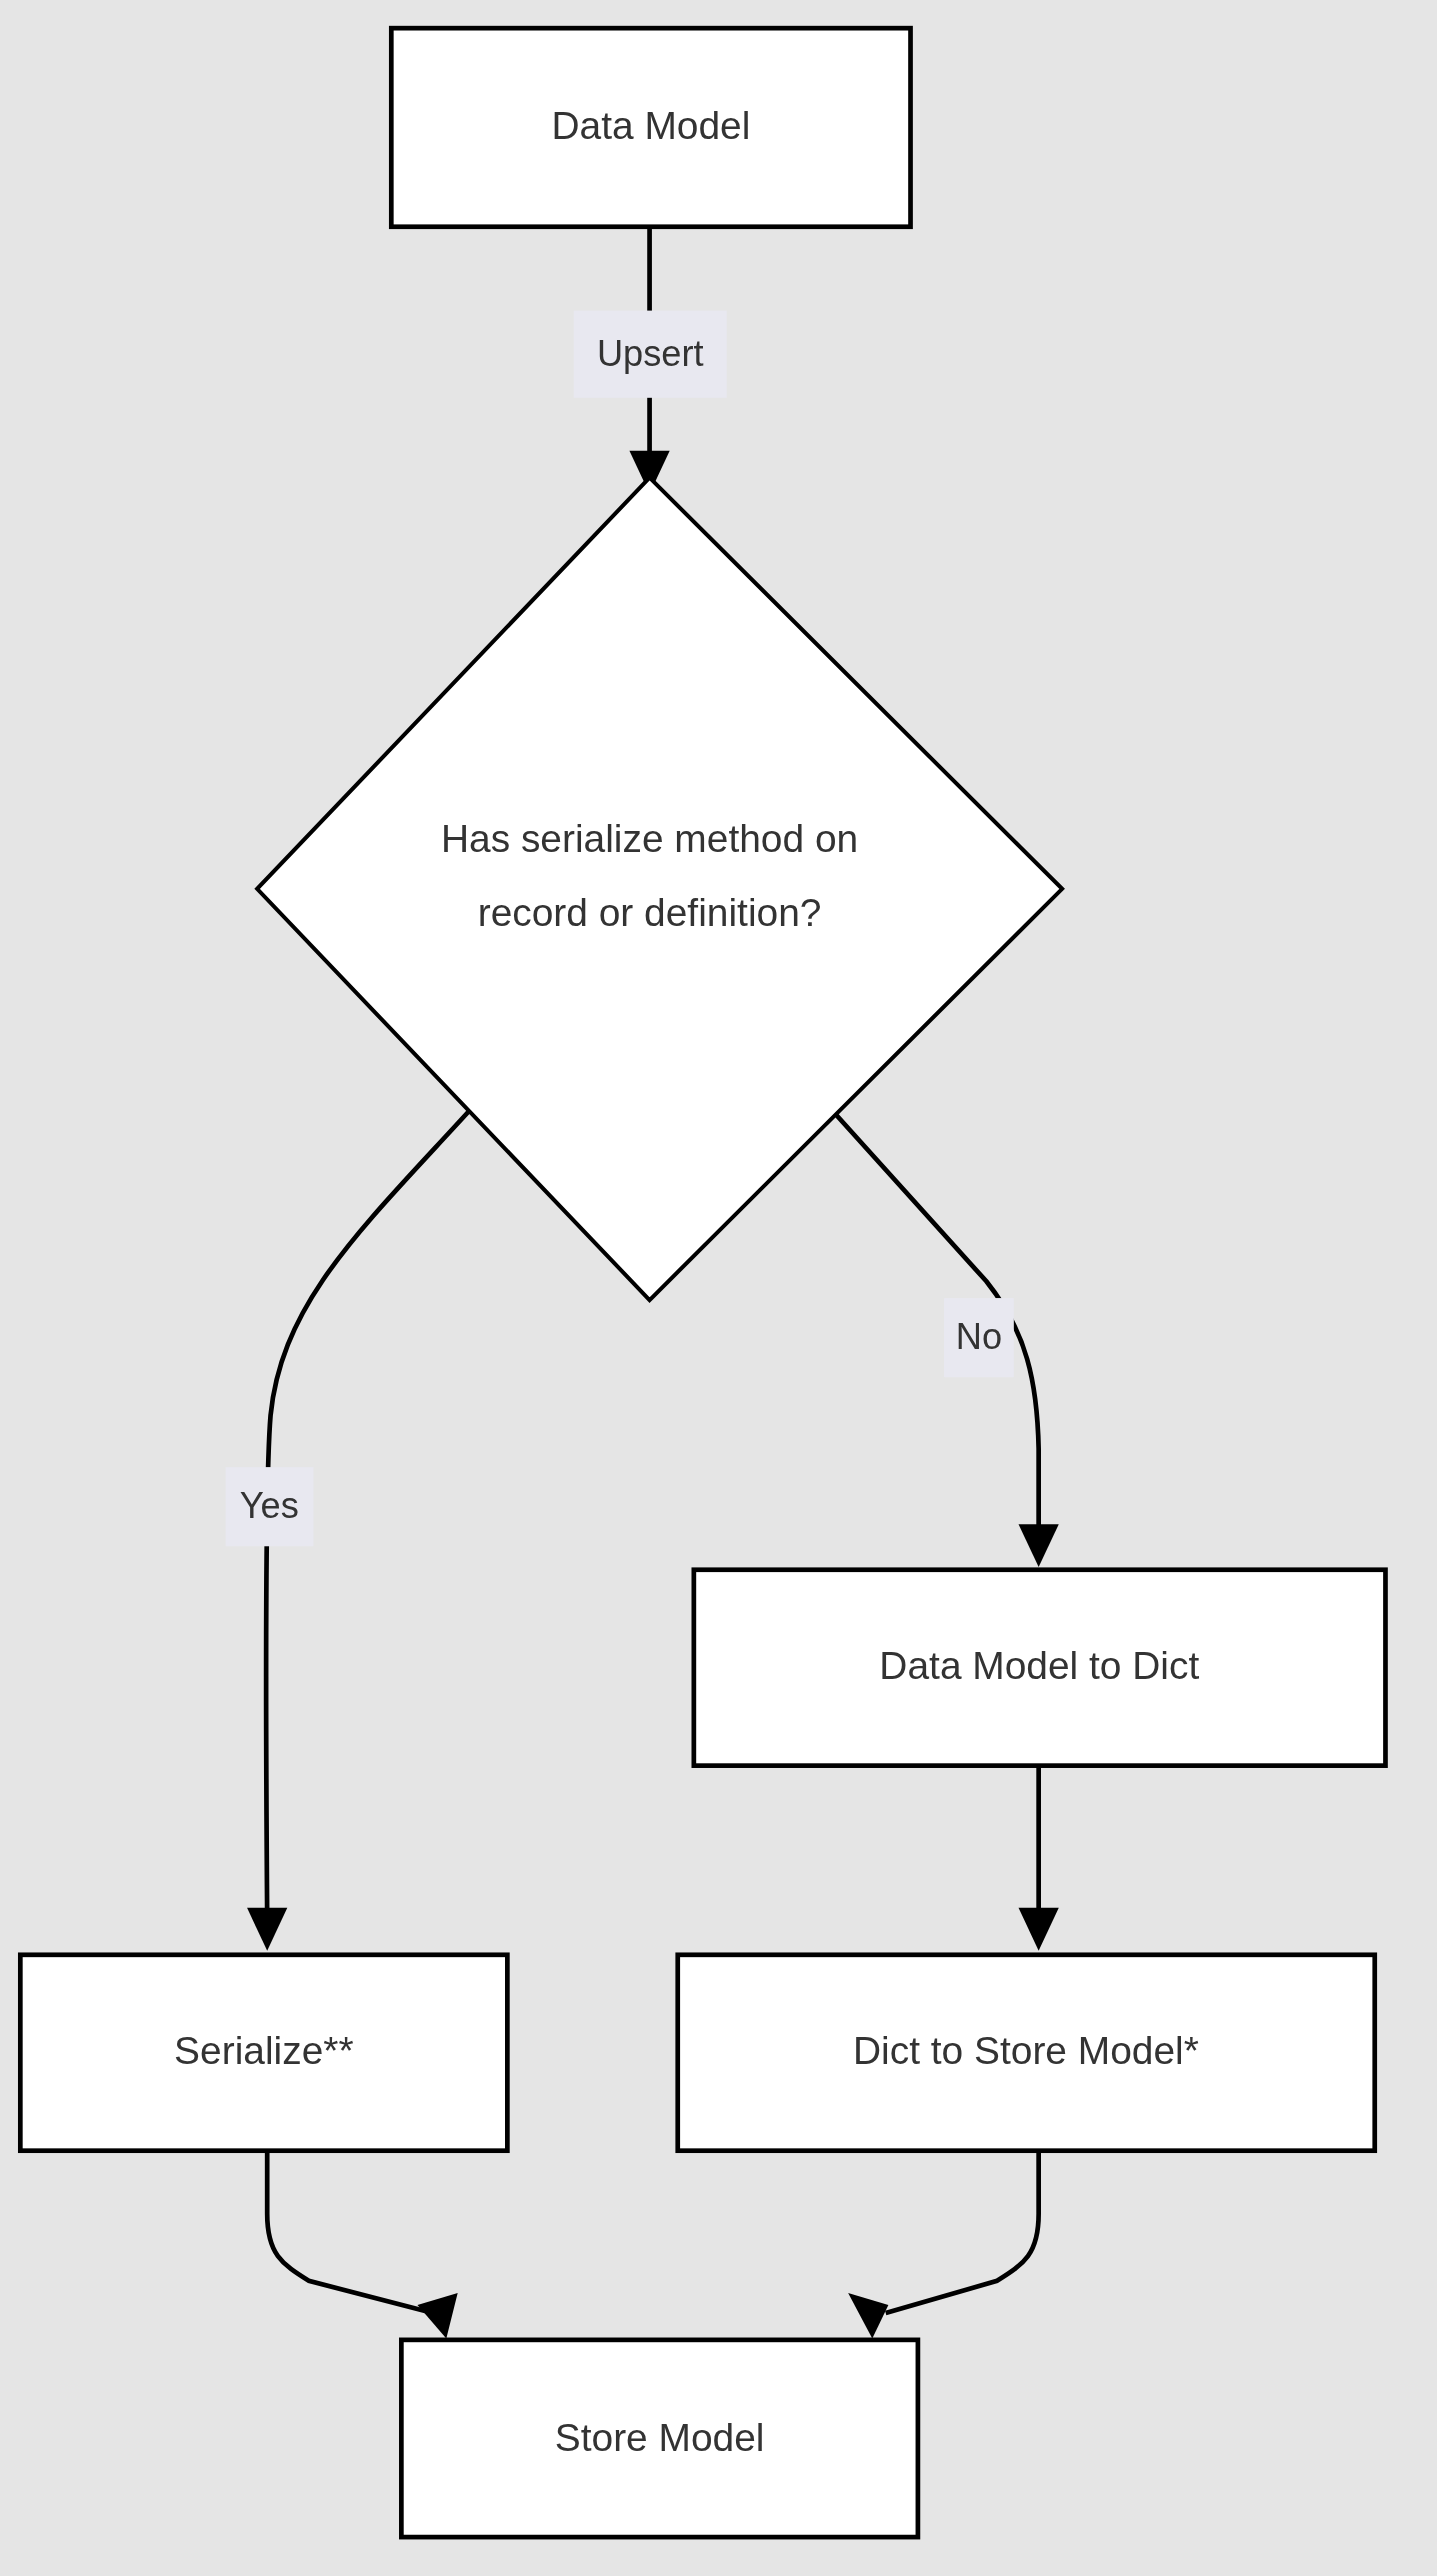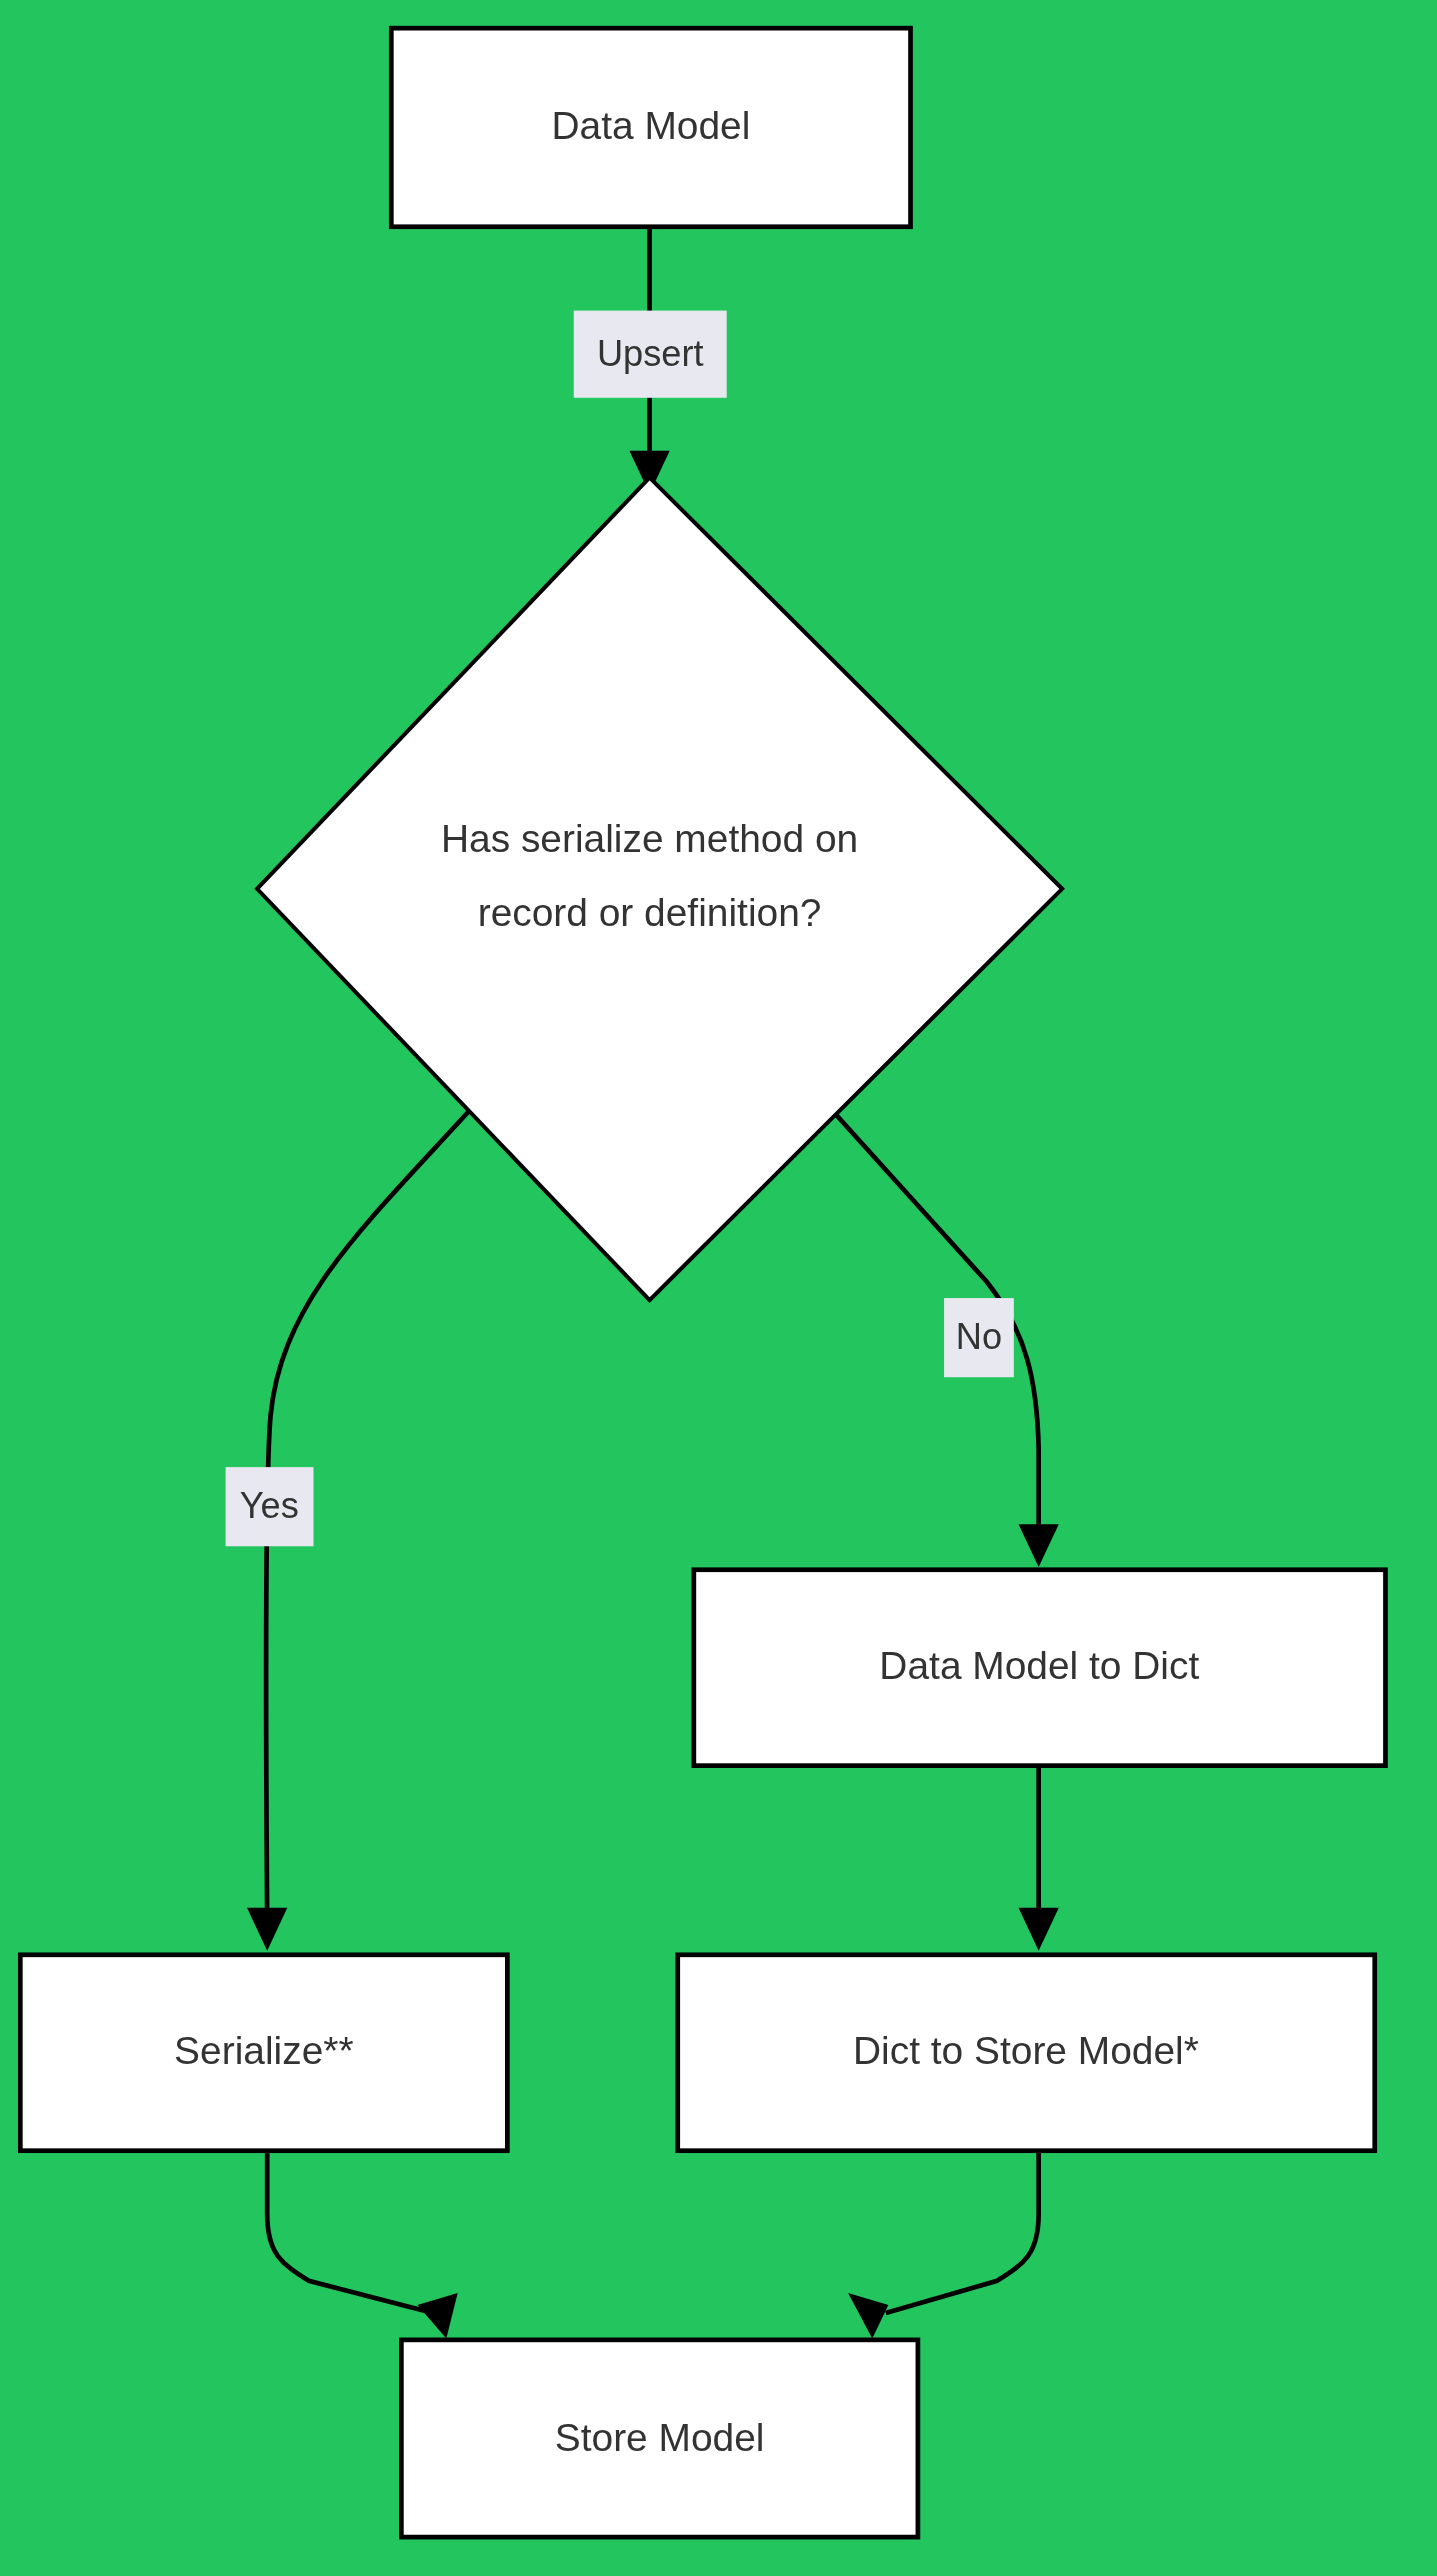--- a/index.html
+++ b/index.html
@@ -8,21 +8,21 @@
     padding: 0;
     background: #ffffff;
   }
   body {
     font-family: "Liberation Sans", sans-serif;
   }
   #flowchart-root {
     position: relative;
     width: 1438px;
     height: 2576px;
-    background: #22c55e;
+    background: #e5e5e5;
     overflow: hidden;
   }
   #flow-svg {
     display: block;
     width: 1438px;
     height: 2576px;
   }
   .node-shape {
     fill: #ffffff;
     stroke: #000000;

